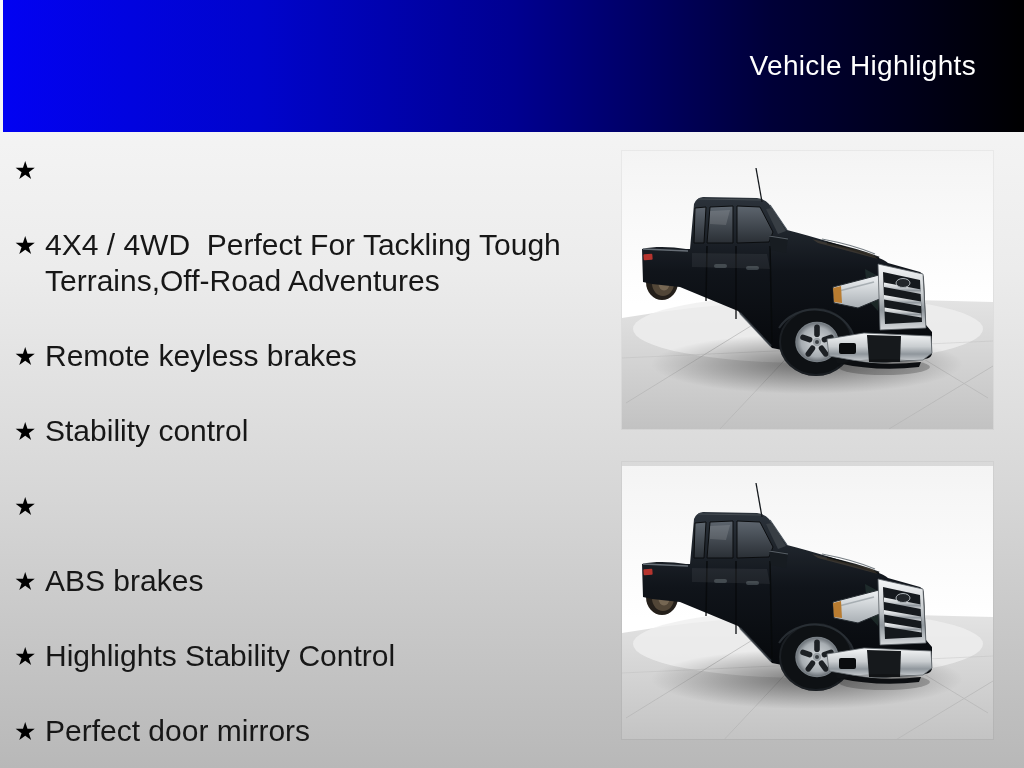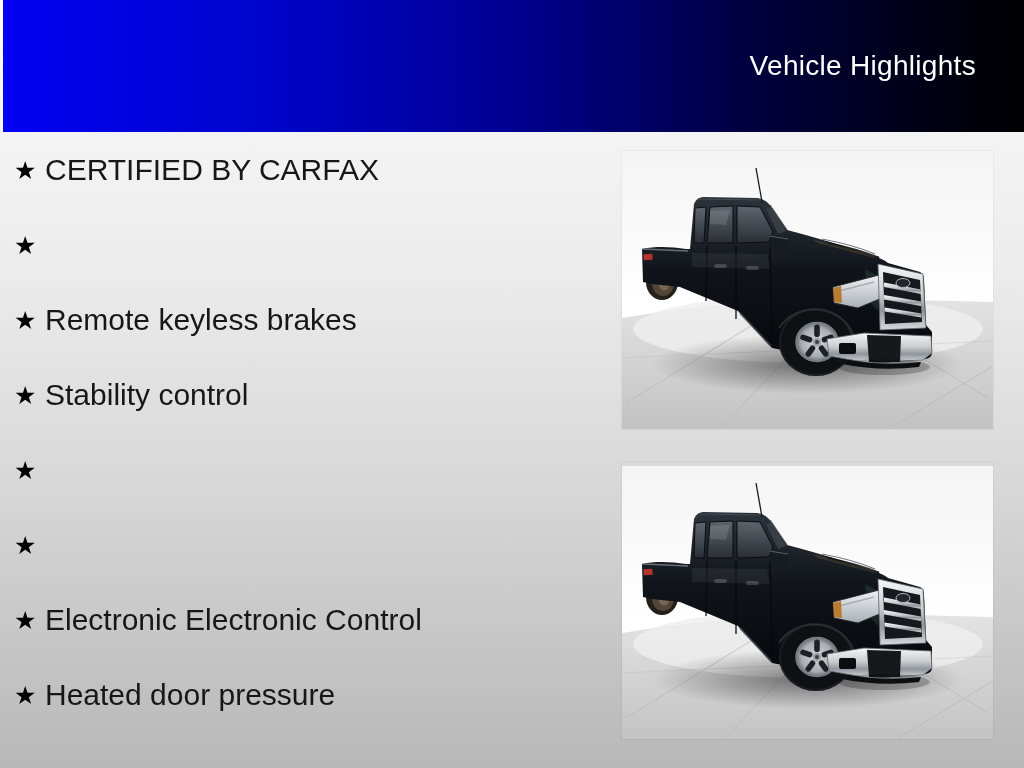--- a/index.html
+++ b/index.html
@@ -80,46 +80,47 @@
 
 <div class="slide">
 
   <header class="banner">
     <h1>Vehicle Highlights</h1>
   </header>
 
   <ul class="highlights">
     <li>
       <span class="star">★</span>
-      <span class="label">CERTIFIED BY CARFAX</span>
-    </li>
-    <li>
-      <span class="star">★</span>
+    </li>
+    <li>
+      <span class="star">★</span>
+      <span class="label">4X4 / 4WD  Perfect For Tackling Tough Terrains,Off-Road Adventures</span>
     </li>
     <li>
       <span class="star">★</span>
       <span class="label">Remote keyless brakes</span>
     </li>
     <li>
       <span class="star">★</span>
       <span class="label">Stability control</span>
     </li>
     <li>
       <span class="star">★</span>
     </li>
     <li>
       <span class="star">★</span>
-    </li>
-    <li>
-      <span class="star">★</span>
-      <span class="label">Electronic Electronic Control</span>
-    </li>
-    <li>
-      <span class="star">★</span>
-      <span class="label">Heated door pressure</span>
+      <span class="label">ABS brakes</span>
+    </li>
+    <li>
+      <span class="star">★</span>
+      <span class="label">Highlights Stability Control</span>
+    </li>
+    <li>
+      <span class="star">★</span>
+      <span class="label">Perfect door mirrors</span>
     </li>
   </ul>
 
   <svg class="defs-only" aria-hidden="true">
     <defs>
       <linearGradient id="tkSky" x1="0" y1="0" x2="0" y2="1">
         <stop offset="0" stop-color="#f4f4f4"></stop>
           <stop offset="0.55" stop-color="#ffffff"></stop>
       </linearGradient>
       <linearGradient id="tkFloor" x1="0" y1="0" x2="0" y2="1">

